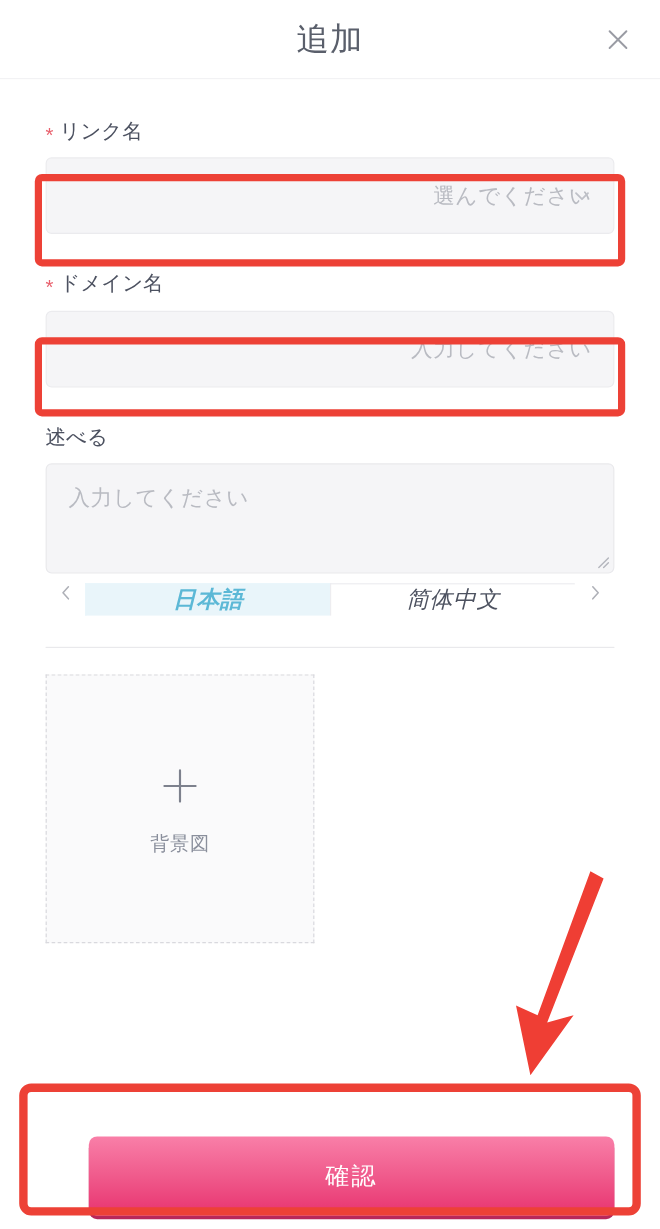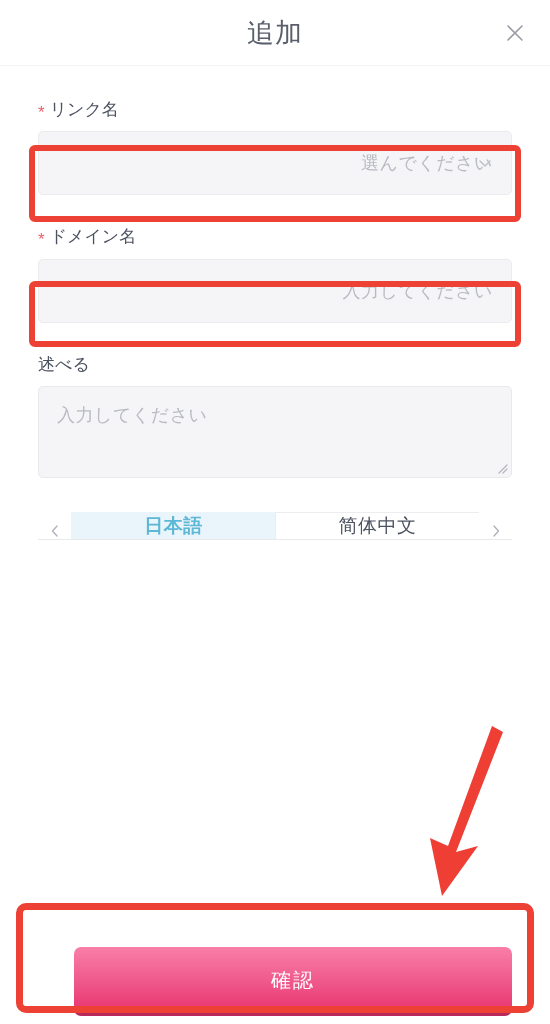--- a/index.html
+++ b/index.html
@@ -115,23 +115,24 @@
     position: absolute;
     right: 3px;
     bottom: 3px;
     width: 14px;
     height: 14px;
   }
 
   
   .tabs-row {
     display: flex;
-    align-items: flex-end;
+    align-items: flex-start;
     height: 54px;
     border-bottom: 1px solid #e9e9ec;
+    font-style: italic;
   }
   .tab-arrow {
     width: 33px;
     display: flex;
     align-items: center;
     justify-content: center;
     cursor: pointer;
   }
   .tab {
     flex: 1 1 0;
@@ -293,20 +294,30 @@
       <div class="tab">
         <span>简体中文</span>
       </div>
       <div class="tab-arrow">
         <svg width="16" height="16" viewBox="0 0 16 16" aria-hidden="true">
           <path d="M6 3 L10.5 8 L6 13" stroke="#aeb0b7" stroke-width="1.3" fill="none" stroke-linecap="round" stroke-linejoin="round"></path>
         </svg>
       </div>
     </div>
 
+    <div class="upload-area">
+      <div class="upload-box">
+        <span class="upload-plus">
+          <svg width="40" height="40" viewBox="0 0 40 40" aria-hidden="true">
+            <path d="M20 7 L20 33 M7 20 L33 20" stroke="#7d818d" stroke-width="1.8" fill="none" stroke-linecap="round"></path>
+          </svg>
+        </span>
+        <span class="upload-label">背景図</span>
+      </div>
+    </div>
 
   </div>
 
   <div class="footer">
     <button class="confirm-btn">確認</button>
   </div>
 
   <div class="anno" id="anno-domain"></div>
   <div class="anno" id="anno-link"></div>
   <div class="anno" id="anno-confirm"></div>

